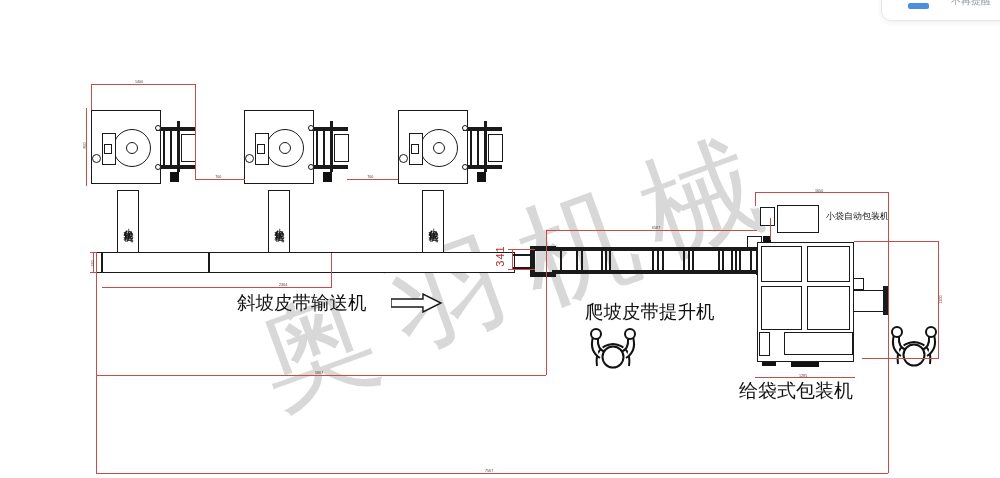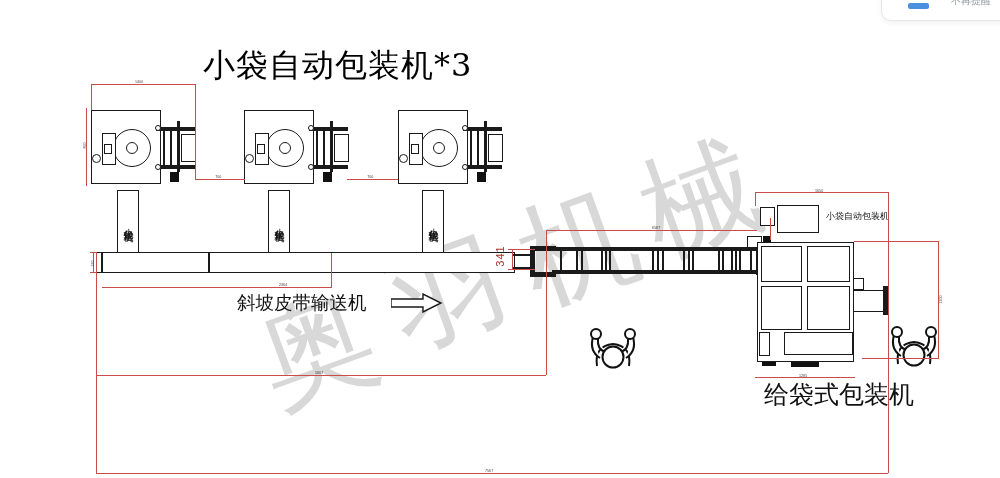--- a/index.html
+++ b/index.html
@@ -44,21 +44,20 @@
 
   <div>
     <span class="wm" style="left:317px;top:350px;">奥</span>
     <span class="wm" style="left:450px;top:297px;">羽</span>
     <span class="wm" style="left:578px;top:248px;">机</span>
     <span class="wm" style="left:700px;top:200px;">械</span>
   </div>
 
   <div class="draw">
 
-    <div class="title">小袋自动包装机*3</div>
 
     <div class="abs" style="left:91px;top:110px;width:115px;height:150px;">
       <div class="box" style="left:0;top:0;width:70px;height:74px;"></div>
       <div class="circ" style="left:22px;top:19px;width:38px;height:38px;"></div>
       <div class="circ" style="left:35px;top:32px;width:12px;height:12px;"></div>
       <div class="box1" style="left:11px;top:23px;width:14px;height:32px;"></div>
       <div class="box1" style="left:13px;top:34px;width:8px;height:10px;"></div>
       <div class="circ" style="left:1px;top:44px;width:9px;height:9px;border-width:1px;"></div>
       <div class="ln" style="left:65px;top:17px;width:39px;height:3.5px;"></div>
       <div class="ln" style="left:65px;top:55px;width:39px;height:3.5px;"></div>
@@ -150,20 +149,21 @@
       <div class="ln" style="left:722px;top:250px;width:1.5px;height:21px;"></div>
       <div class="ln" style="left:731px;top:250px;width:1.5px;height:21px;"></div>
       <div class="ln" style="left:735px;top:250px;width:1.5px;height:21px;"></div>
       <div class="ln" style="left:739px;top:250px;width:1.5px;height:21px;"></div>
       <div class="ln" style="left:750px;top:250px;width:1.5px;height:21px;"></div>
       <div class="ln" style="left:756px;top:246px;width:4px;height:29px;"></div>
       <div class="box1" style="left:747px;top:236px;width:15px;height:12px;"></div>
       <div class="fillb" style="left:763px;top:236px;width:8px;height:11px;"></div>
       <div class="fillb" style="left:766px;top:248px;width:9px;height:5px;"></div>
     </div>
+    <div class="lab" style="left:585px;top:299px;font-size:18.5px;">爬坡皮带提升机</div>
 
     <div>
       <div class="box1" style="left:760px;top:207px;width:15px;height:19px;"></div>
       <div class="box" style="left:777px;top:205px;width:42px;height:28px;"></div>
     </div>
     <div class="lab" style="left:826px;top:210px;font-size:9px;">小袋自动包装机</div>
 
     <div>
       <div class="box" style="left:757px;top:242px;width:97px;height:120px;"></div>
       <div class="box1" style="left:761px;top:246px;width:41px;height:36px;"></div>
@@ -171,21 +171,21 @@
       <div class="box1" style="left:761px;top:286px;width:41px;height:44px;"></div>
       <div class="box1" style="left:807px;top:286px;width:43px;height:44px;"></div>
       <div class="box1" style="left:759px;top:332px;width:11px;height:24px;"></div>
       <div class="box1" style="left:784px;top:332px;width:69px;height:23px;"></div>
       <div class="fillb" style="left:762px;top:362px;width:14px;height:4px;"></div>
       <div class="fillb" style="left:791px;top:362px;width:28px;height:5px;"></div>
       <div class="box1" style="left:853px;top:278px;width:11px;height:12px;"></div>
       <div class="box1" style="left:853px;top:290px;width:31px;height:22px;"></div>
       <div class="ln" style="left:883px;top:286px;width:5px;height:29px;"></div>
     </div>
-    <div class="lab" style="left:764px;top:378px;font-size:25px;">给袋式包装机</div>
+    <div class="lab" style="left:739px;top:378px;font-size:19px;">给袋式包装机</div>
 
     <svg class="abs" style="left:585px;top:324px;" width="56" height="52" viewBox="0 0 56 52">
       <g fill="#fff" stroke="#111" stroke-width="2">
         <path d="M12 42 Q9 22 28 20 Q47 22 44 42"></path>
         <path d="M15 34 Q4 27 8 13"></path>
         <path d="M20 28 Q12 25 13 15"></path>
         <path d="M41 34 Q52 27 48 13"></path>
         <path d="M36 28 Q44 25 43 15"></path>
         <circle cx="11" cy="10" r="5"></circle>
         <circle cx="45" cy="10" r="5"></circle>

